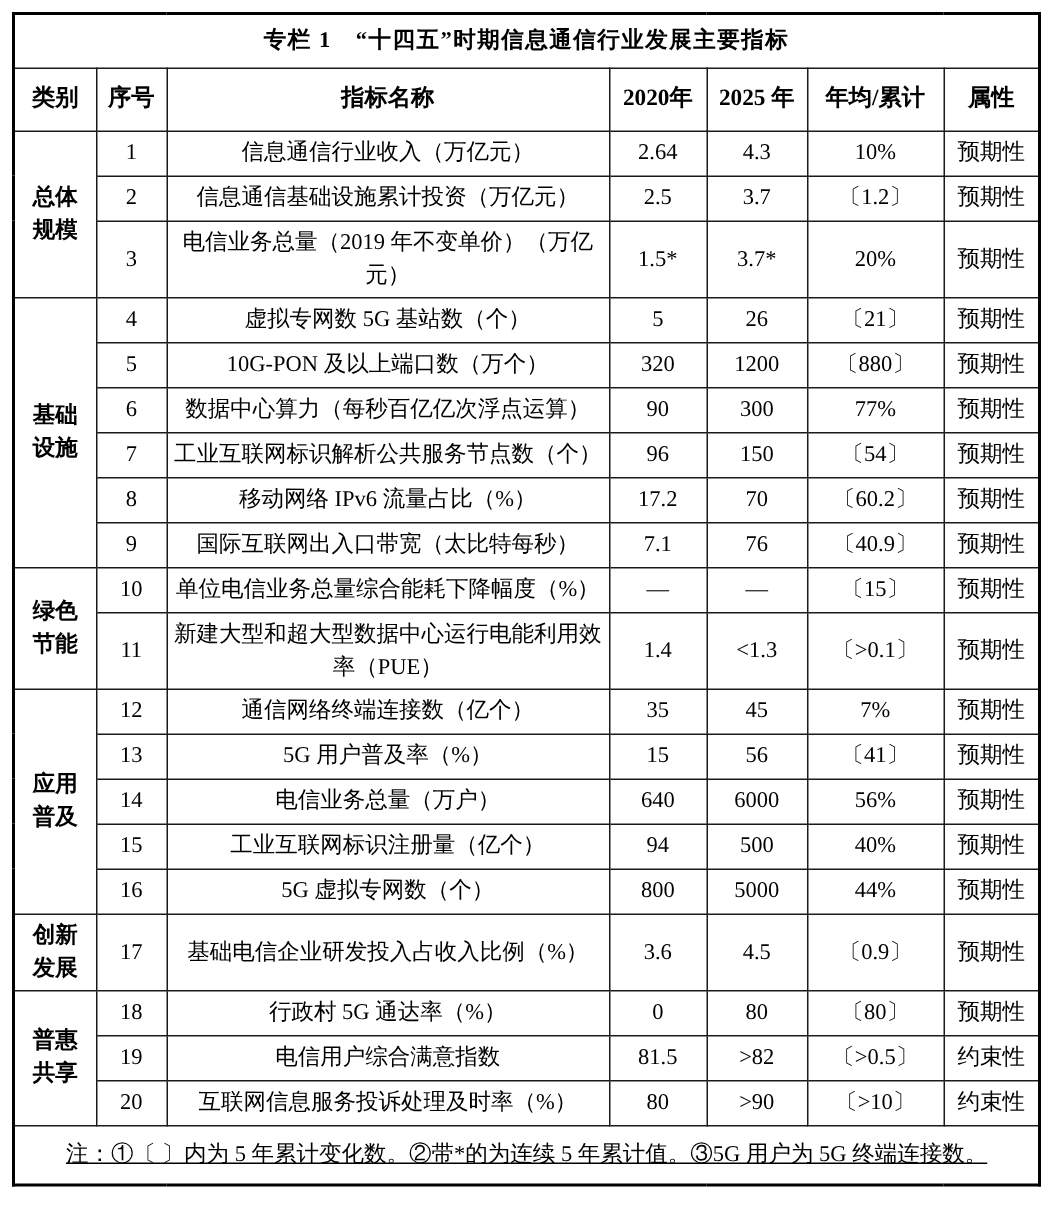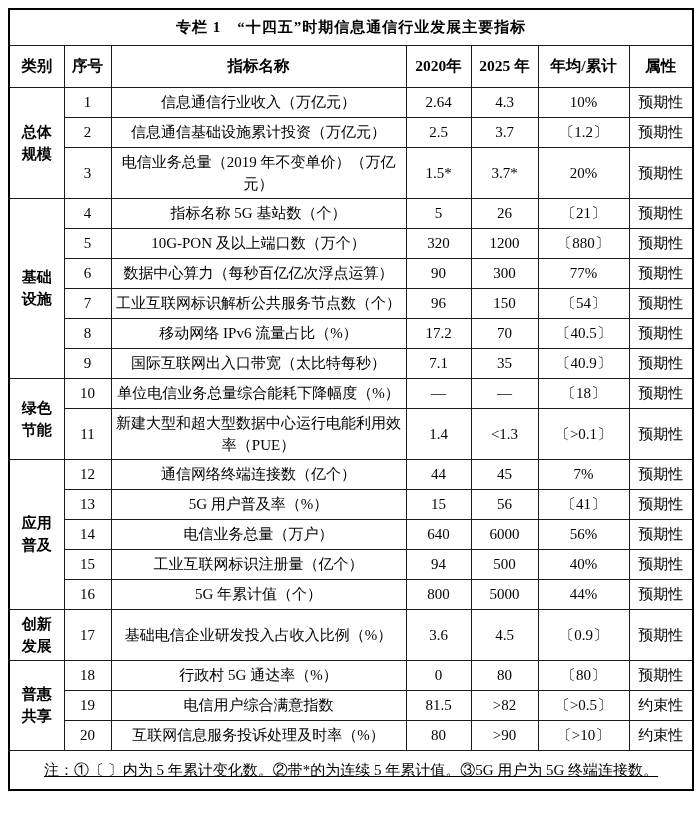--- a/index.html
+++ b/index.html
@@ -116,21 +116,21 @@
           <td class="name">电信业务总量（2019 年不变单价）（万亿元）</td>
           <td>1.5*</td>
           <td>3.7*</td>
           <td>20%</td>
           <td>预期性</td>
         </tr>
         <tr>
           <td class="cat" rowspan="6">基础
 设施</td>
           <td>4</td>
-          <td class="name">指标名称 5G 基站数（个）</td>
+          <td class="name">虚拟专网数 5G 基站数（个）</td>
           <td>5</td>
           <td>26</td>
           <td>〔21〕</td>
           <td>预期性</td>
         </tr>
         <tr>
           <td>5</td>
           <td class="name">10G-PON 及以上端口数（万个）</td>
           <td>320</td>
           <td>1200</td>
@@ -151,55 +151,55 @@
           <td>96</td>
           <td>150</td>
           <td>〔54〕</td>
           <td>预期性</td>
         </tr>
         <tr>
           <td>8</td>
           <td class="name">移动网络 IPv6 流量占比（%）</td>
           <td>17.2</td>
           <td>70</td>
-          <td>〔40.5〕</td>
+          <td>〔60.2〕</td>
           <td>预期性</td>
         </tr>
         <tr>
           <td>9</td>
           <td class="name">国际互联网出入口带宽（太比特每秒）</td>
           <td>7.1</td>
-          <td>35</td>
+          <td>76</td>
           <td>〔40.9〕</td>
           <td>预期性</td>
         </tr>
         <tr>
           <td class="cat" rowspan="2">绿色
 节能</td>
           <td>10</td>
           <td class="name">单位电信业务总量综合能耗下降幅度（%）</td>
           <td>—</td>
           <td>—</td>
-          <td>〔18〕</td>
+          <td>〔15〕</td>
           <td>预期性</td>
         </tr>
         <tr>
           <td>11</td>
           <td class="name">新建大型和超大型数据中心运行电能利用效率（PUE）</td>
           <td>1.4</td>
           <td>&lt;1.3</td>
           <td>〔&gt;0.1〕</td>
           <td>预期性</td>
         </tr>
         <tr>
           <td class="cat" rowspan="5">应用
 普及</td>
           <td>12</td>
           <td class="name">通信网络终端连接数（亿个）</td>
-          <td>44</td>
+          <td>35</td>
           <td>45</td>
           <td>7%</td>
           <td>预期性</td>
         </tr>
         <tr>
           <td>13</td>
           <td class="name">5G 用户普及率（%）</td>
           <td>15</td>
           <td>56</td>
           <td>〔41〕</td>
@@ -216,21 +216,21 @@
         <tr>
           <td>15</td>
           <td class="name">工业互联网标识注册量（亿个）</td>
           <td>94</td>
           <td>500</td>
           <td>40%</td>
           <td>预期性</td>
         </tr>
         <tr>
           <td>16</td>
-          <td class="name">5G 年累计值（个）</td>
+          <td class="name">5G 虚拟专网数（个）</td>
           <td>800</td>
           <td>5000</td>
           <td>44%</td>
           <td>预期性</td>
         </tr>
         <tr>
           <td class="cat" rowspan="1">创新
 发展</td>
           <td>17</td>
           <td class="name">基础电信企业研发投入占收入比例（%）</td>

